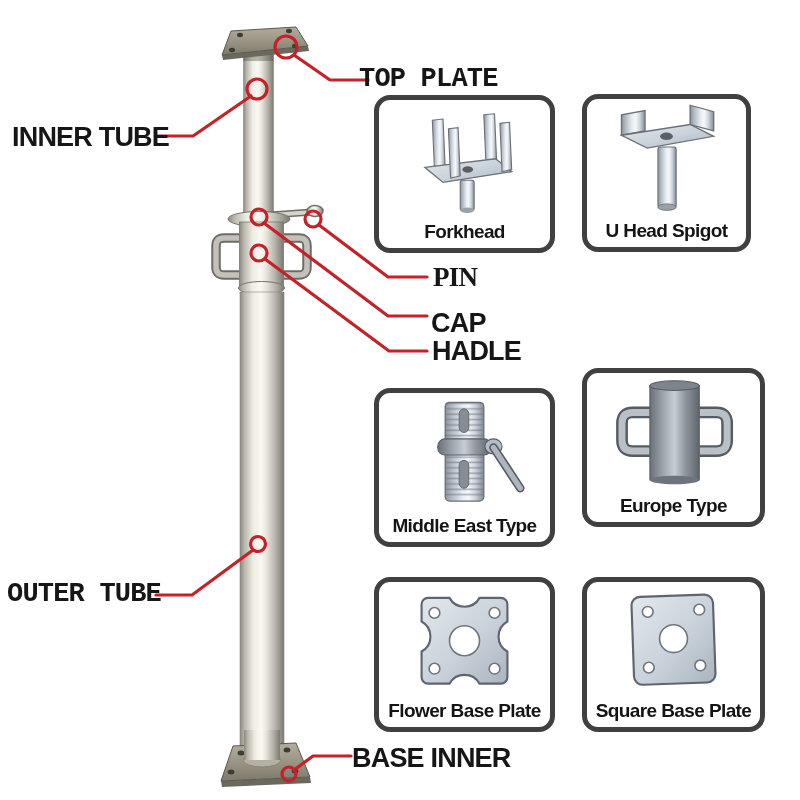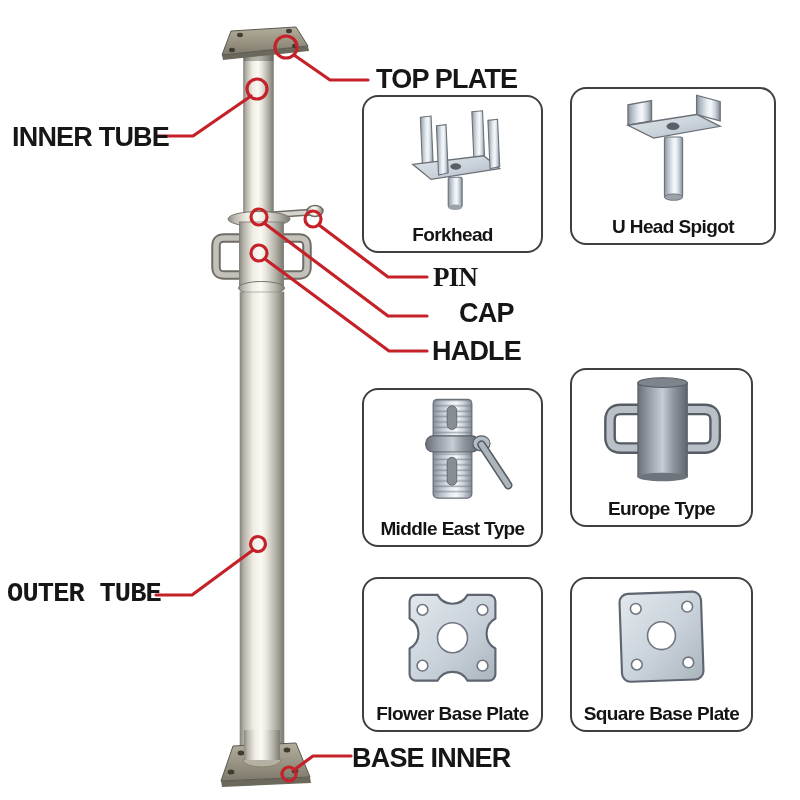--- a/index.html
+++ b/index.html
@@ -6,22 +6,23 @@
   #canvas{
     position:relative;width:800px;height:800px;background:#ffffff;overflow:hidden;
     font-family:"Liberation Sans", sans-serif;
   }
   .part-label{
     position:absolute;color:#161616;font-weight:bold;font-size:27px;
     letter-spacing:-0.8px;line-height:30px;white-space:nowrap;
   }
   .prop-svg{position:absolute;left:0;top:0;width:800px;height:800px;}
   .card{
-    position:absolute;background:#ffffff;border:2px solid #404040;border-radius:16px;
+    position:absolute;background:#ffffff;border:5px solid #404040;border-radius:16px;
     box-sizing:border-box;
+    margin-left:12px;
   }
   .card svg.thumb{position:absolute;left:0;top:3px;width:100%;height:118px;}
   .card .card-label{
     position:absolute;left:0;right:0;bottom:5px;text-align:center;
     font-weight:bold;font-size:19px;letter-spacing:-0.6px;color:#141414;white-space:nowrap;
   }
 </style>
 </head>
 <body>
 
@@ -128,43 +129,43 @@
       <polyline points="294,55 330,80 368,80"></polyline>
       <polyline points="157,136 193,136 251,96"></polyline>
       <polyline points="319,225 388,277 427,277"></polyline>
       <polyline points="264,223 388,316 427,316"></polyline>
       <polyline points="265,259 389,351 427,351"></polyline>
       <polyline points="156,595 192,595 253,550"></polyline>
       <polyline points="294,770 313,756 351,756"></polyline>
     </g>
   </svg>
 
-  <div class="part-label" style="left:376px;top:64px;">TOP PLATE</div>
+  <div class="part-label" style="left:359px;top:64px;font-family:Liberation Mono, monospace;">TOP PLATE</div>
   <div class="part-label" style="left:12px;top:122px;">INNER TUBE</div>
   <div class="part-label" style="left:433px;top:262px;font-family:Liberation Serif, serif;">PIN</div>
-  <div class="part-label" style="left:431px;top:298px;margin-left:28px;">CAP</div>
+  <div class="part-label" style="left:431px;top:308px;">CAP</div>
   <div class="part-label" style="left:432px;top:336px;">HADLE</div>
   <div class="part-label" style="left:7px;top:579px;font-family:Liberation Mono, monospace;">OUTER TUBE</div>
   <div class="part-label" style="left:352px;top:743px;">BASE INNER</div>
 
   <div class="card" style="left:362px;top:95px;width:181px;height:158px;">
     <svg class="thumb" viewBox="0 0 140 110">
       <polygon points="40,16 50,15 52,60 42,62" fill="url(#steelH)" stroke="#6a7076" stroke-width="1"></polygon>
       <polygon points="88,11 98,10 100,55 90,57" fill="url(#steelH)" stroke="#6a7076" stroke-width="1"></polygon>
       <polygon points="33,60 99,52 114,64 50,74" fill="url(#plateSteel)" stroke="#6a7076" stroke-width="1.2"></polygon>
       <ellipse cx="73" cy="62" rx="5" ry="3" fill="#5a6066"></ellipse>
       <polygon points="55,24 64,23 66,68 57,70" fill="url(#steelH)" stroke="#6a7076" stroke-width="1"></polygon>
       <polygon points="103,19 112,18 114,62 105,64" fill="url(#steelH)" stroke="#6a7076" stroke-width="1"></polygon>
       <rect x="66" y="72" width="13" height="28" rx="2" fill="url(#steelH)" stroke="#6a7076" stroke-width="1"></rect>
       <ellipse cx="72.5" cy="100" rx="6.5" ry="2.5" fill="#9aa1a9"></ellipse>
     </svg>
     <div class="card-label">Forkhead</div>
   </div>
 
-  <div class="card" style="left:570px;top:87px;width:206px;height:158px;">
+  <div class="card" style="left:570px;top:94px;width:169px;height:158px;">
     <svg class="thumb" viewBox="0 0 140 110">
       <polygon points="28,31 28,12 50,8 50,27" fill="url(#steelH)" stroke="#6a7076" stroke-width="1.2"></polygon>
       <polygon points="92,21 92,3 114,9 114,27" fill="url(#steelH)" stroke="#6a7076" stroke-width="1.2"></polygon>
       <polygon points="28,31 92,21 114,32 52,43" fill="url(#plateSteel)" stroke="#6a7076" stroke-width="1.2"></polygon>
       <ellipse cx="70" cy="32" rx="6" ry="3.5" fill="#5a6066"></ellipse>
       <rect x="62" y="42" width="17" height="56" rx="2" fill="url(#steelH)" stroke="#6a7076" stroke-width="1"></rect>
       <ellipse cx="70.5" cy="98" rx="8.5" ry="3" fill="#9aa1a9" stroke="#6a7076" stroke-width="0.8"></ellipse>
     </svg>
     <div class="card-label">U Head Spigot</div>
   </div>

